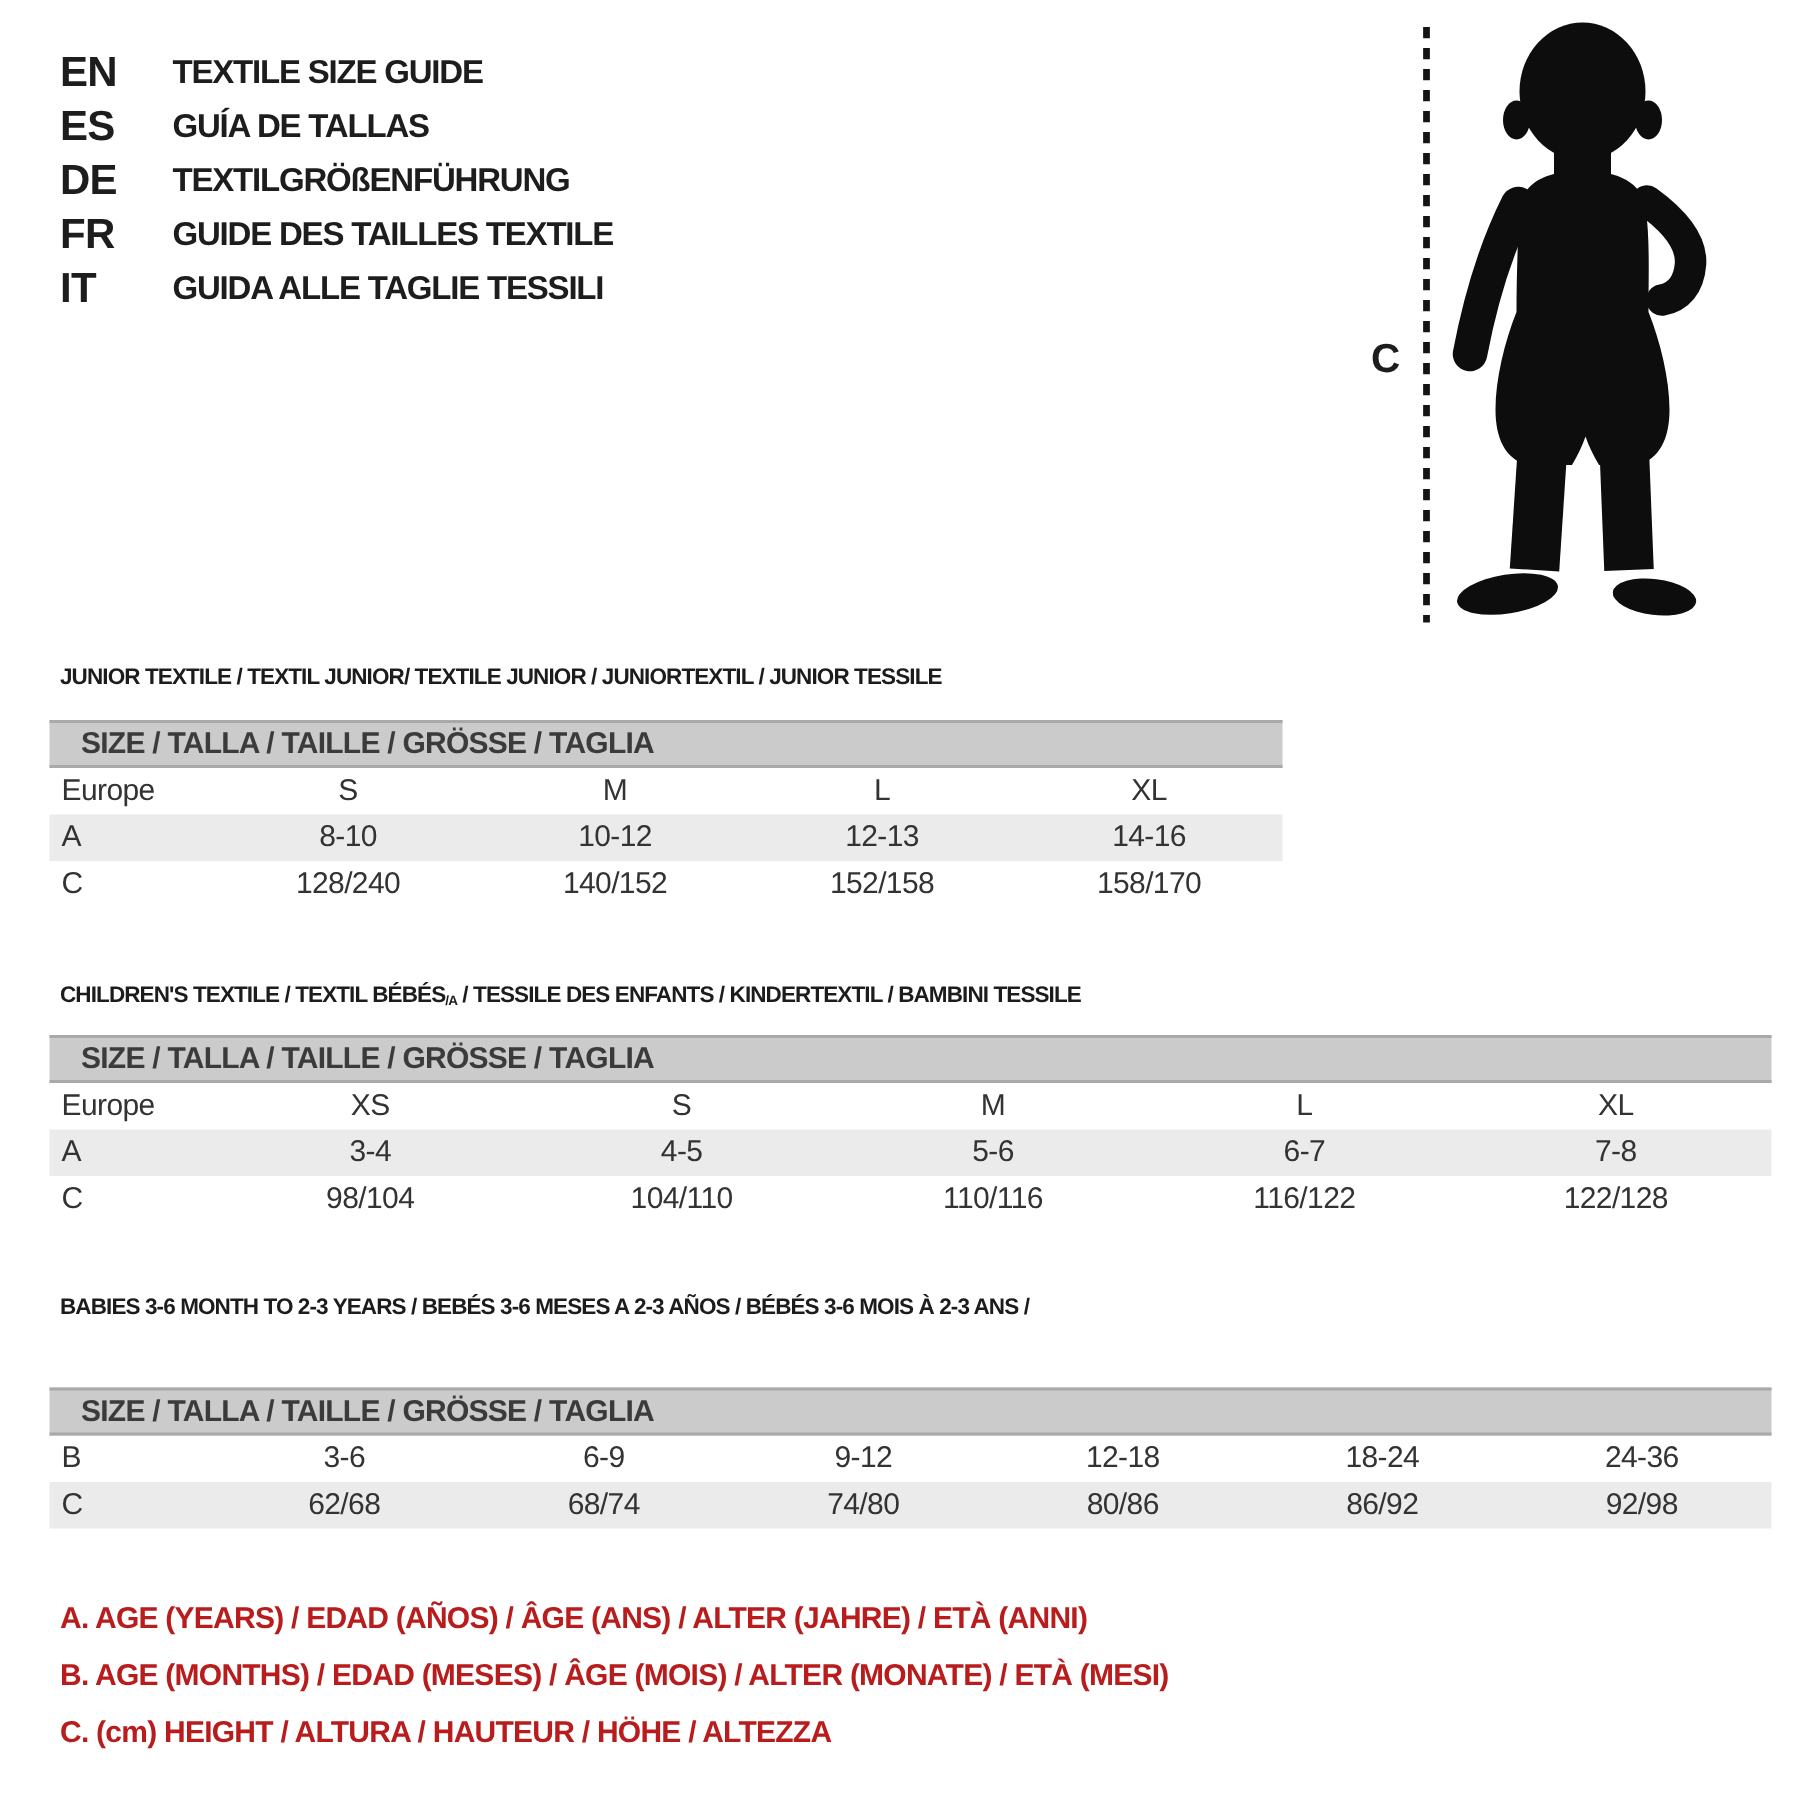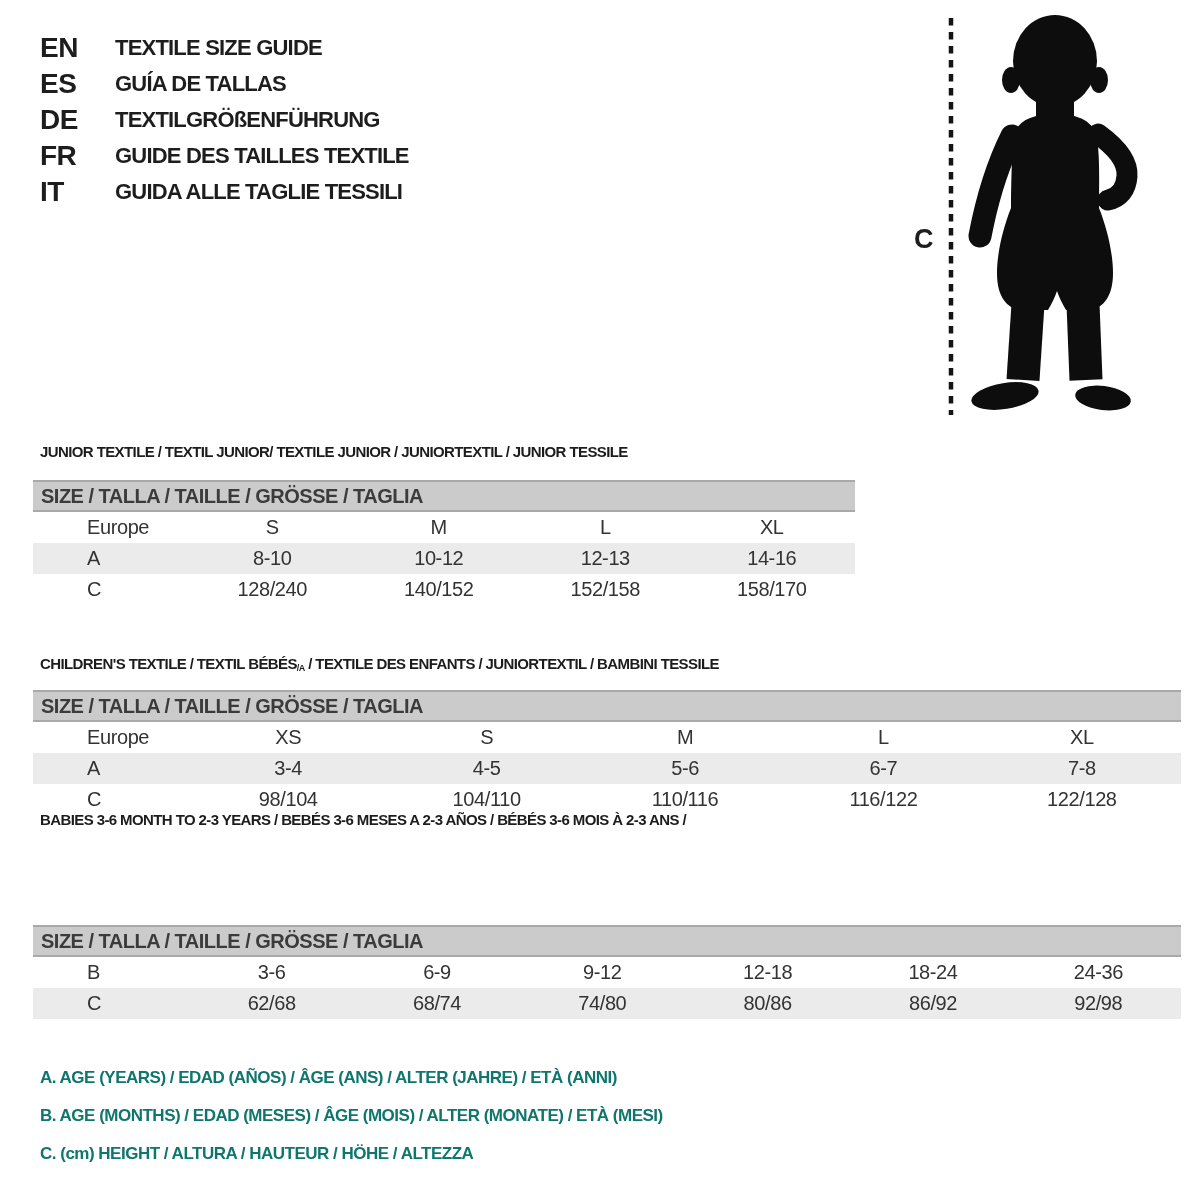--- a/index.html
+++ b/index.html
@@ -13,34 +13,34 @@
   .lang-code{width:75px;font-size:28px;font-weight:700;color:#1d1d1d;letter-spacing:-0.5px;}
   .lang-name{font-size:22px;font-weight:700;color:#1d1d1d;letter-spacing:-0.8px;white-space:nowrap;}
   
   .figure{position:absolute;left:900px;top:8px;width:260px;height:414px;}
   
   .section{position:absolute;left:0;top:0;width:1200px;}
   .sec-title{position:absolute;left:40px;font-size:15px;font-weight:700;color:#1c1c1c;letter-spacing:-0.6px;line-height:37px;white-space:nowrap;}
   .subscript{font-size:0.6em;position:relative;top:0.22em;font-weight:700;}
   .tbl{position:absolute;left:33px;}
   .tbl-bar{height:28px;line-height:28px;background:#cbcbcb;border-top:2px solid #a9a9a9;border-bottom:2px solid #a9a9a9;
-    font-size:20px;font-weight:700;color:#3b3b3b;padding-left:8px;letter-spacing:-0.5px;}
+    font-size:20px;font-weight:700;color:#3b3b3b;padding-left:21px;letter-spacing:-0.5px;}
   .row{display:flex;height:31px;align-items:center;font-size:20px;color:#333;letter-spacing:-0.4px;}
   .row.shaded{background:#ebebeb;}
-  .row-label{width:110px;padding-left:8px;box-sizing:border-box;margin-left:46px;}
+  .row-label{width:110px;padding-left:8px;box-sizing:border-box;}
   .cell{flex:1;text-align:center;}
   .sec0 .sec-title{top:433px;}
   .sec0 .tbl{top:480px;width:822px;}
   .sec1 .sec-title{top:645px;}
   .sec1 .tbl{top:690px;width:1148px;}
-  .sec2 .sec-title{top:801px;}
+  .sec2 .sec-title{top:853px;}
   .sec2 .tbl{top:925px;width:1148px;}
   
   .legend{position:absolute;left:40px;top:1068px;}
-  .legend-line{font-size:17px;font-weight:700;color:#0f766e;height:38px;letter-spacing:-0.5px;white-space:nowrap;}
+  .legend-line{font-size:20px;font-weight:700;color:#b91c1c;height:38px;letter-spacing:-0.5px;white-space:nowrap;}
 </style>
 </head>
 <body>
 
 <div class="canvas">
 
   <div class="lang-block">
       <div class="lang-row">
         <span class="lang-code">EN</span>
         <span class="lang-name">TEXTILE SIZE GUIDE</span>
@@ -125,21 +125,21 @@
             <div class="cell">140/152</div>
             <div class="cell">152/158</div>
             <div class="cell">158/170</div>
           </div>
         </div>
     </div>
   </div>
 
   <div class="section sec1">
     <div class="sec-title">
-        <div class="title-line"><span>CHILDREN'S TEXTILE / TEXTIL BÉBÉS</span><span class="subscript">/A</span><span> / TEXTILE DES ENFANTS / JUNIORTEXTIL / BAMBINI TESSILE</span></div>
+        <div class="title-line"><span>CHILDREN'S TEXTILE / TEXTIL BÉBÉS</span><span class="subscript">/A</span><span> / TESSILE DES ENFANTS / KINDERTEXTIL / BAMBINI TESSILE</span></div>
       </div>
     <div class="tbl">
       <div class="tbl-bar">SIZE / TALLA / TAILLE / GRÖSSE / TAGLIA</div>
       <div class="tbl-rows">
           <div class="row">
             <div class="row-label">Europe</div>
             <div class="cell">XS</div>
             <div class="cell">S</div>
             <div class="cell">M</div>
             <div class="cell">L</div>

